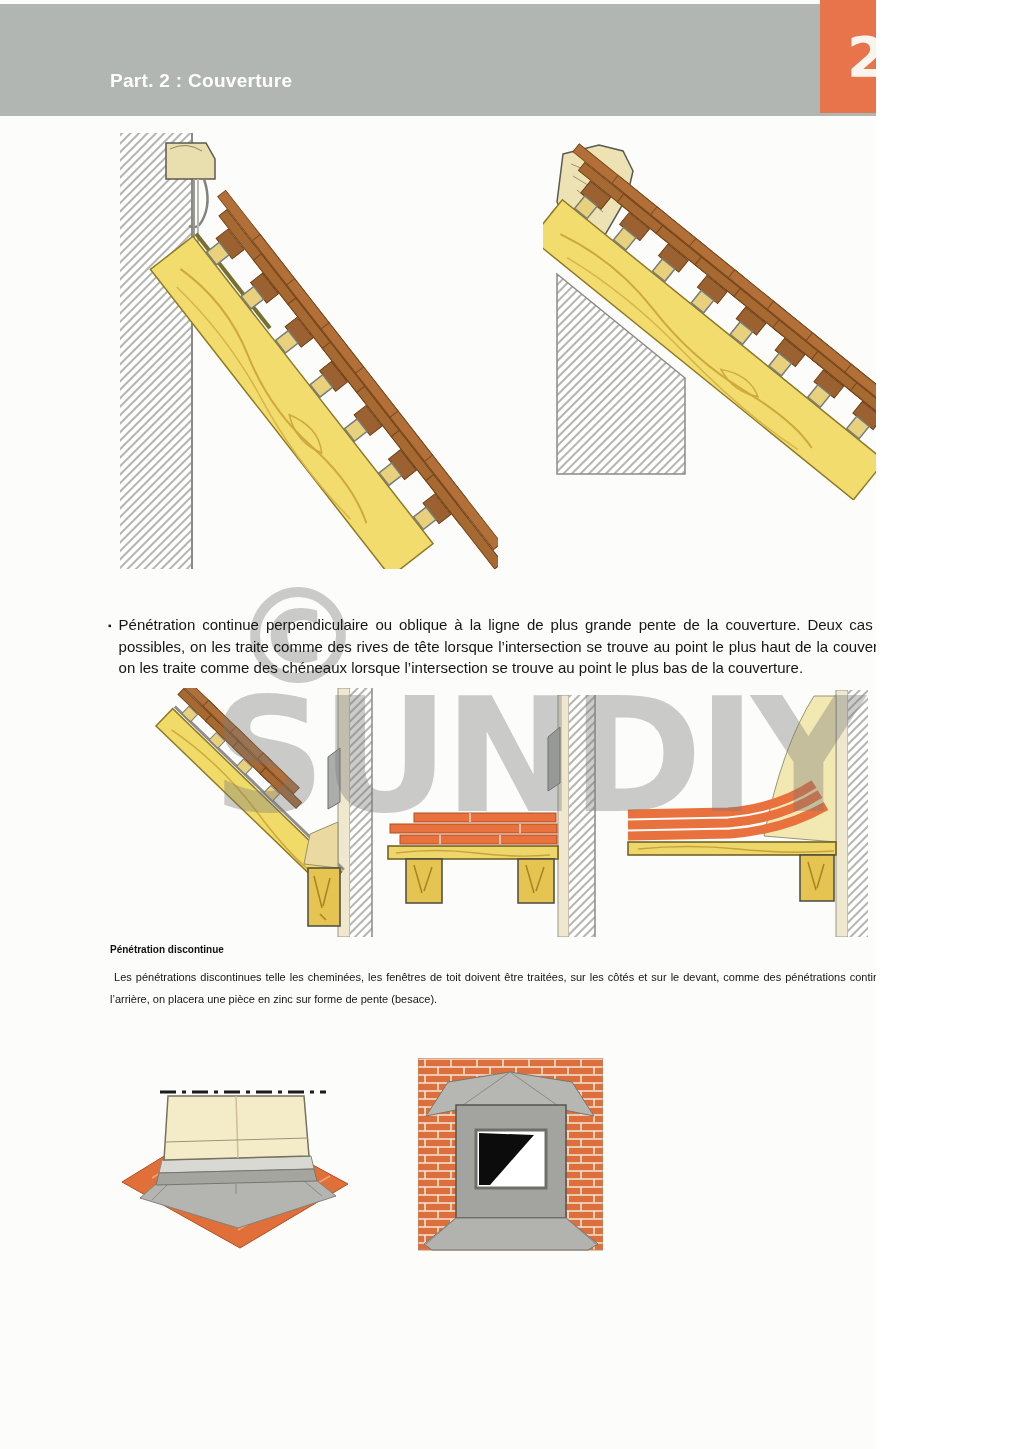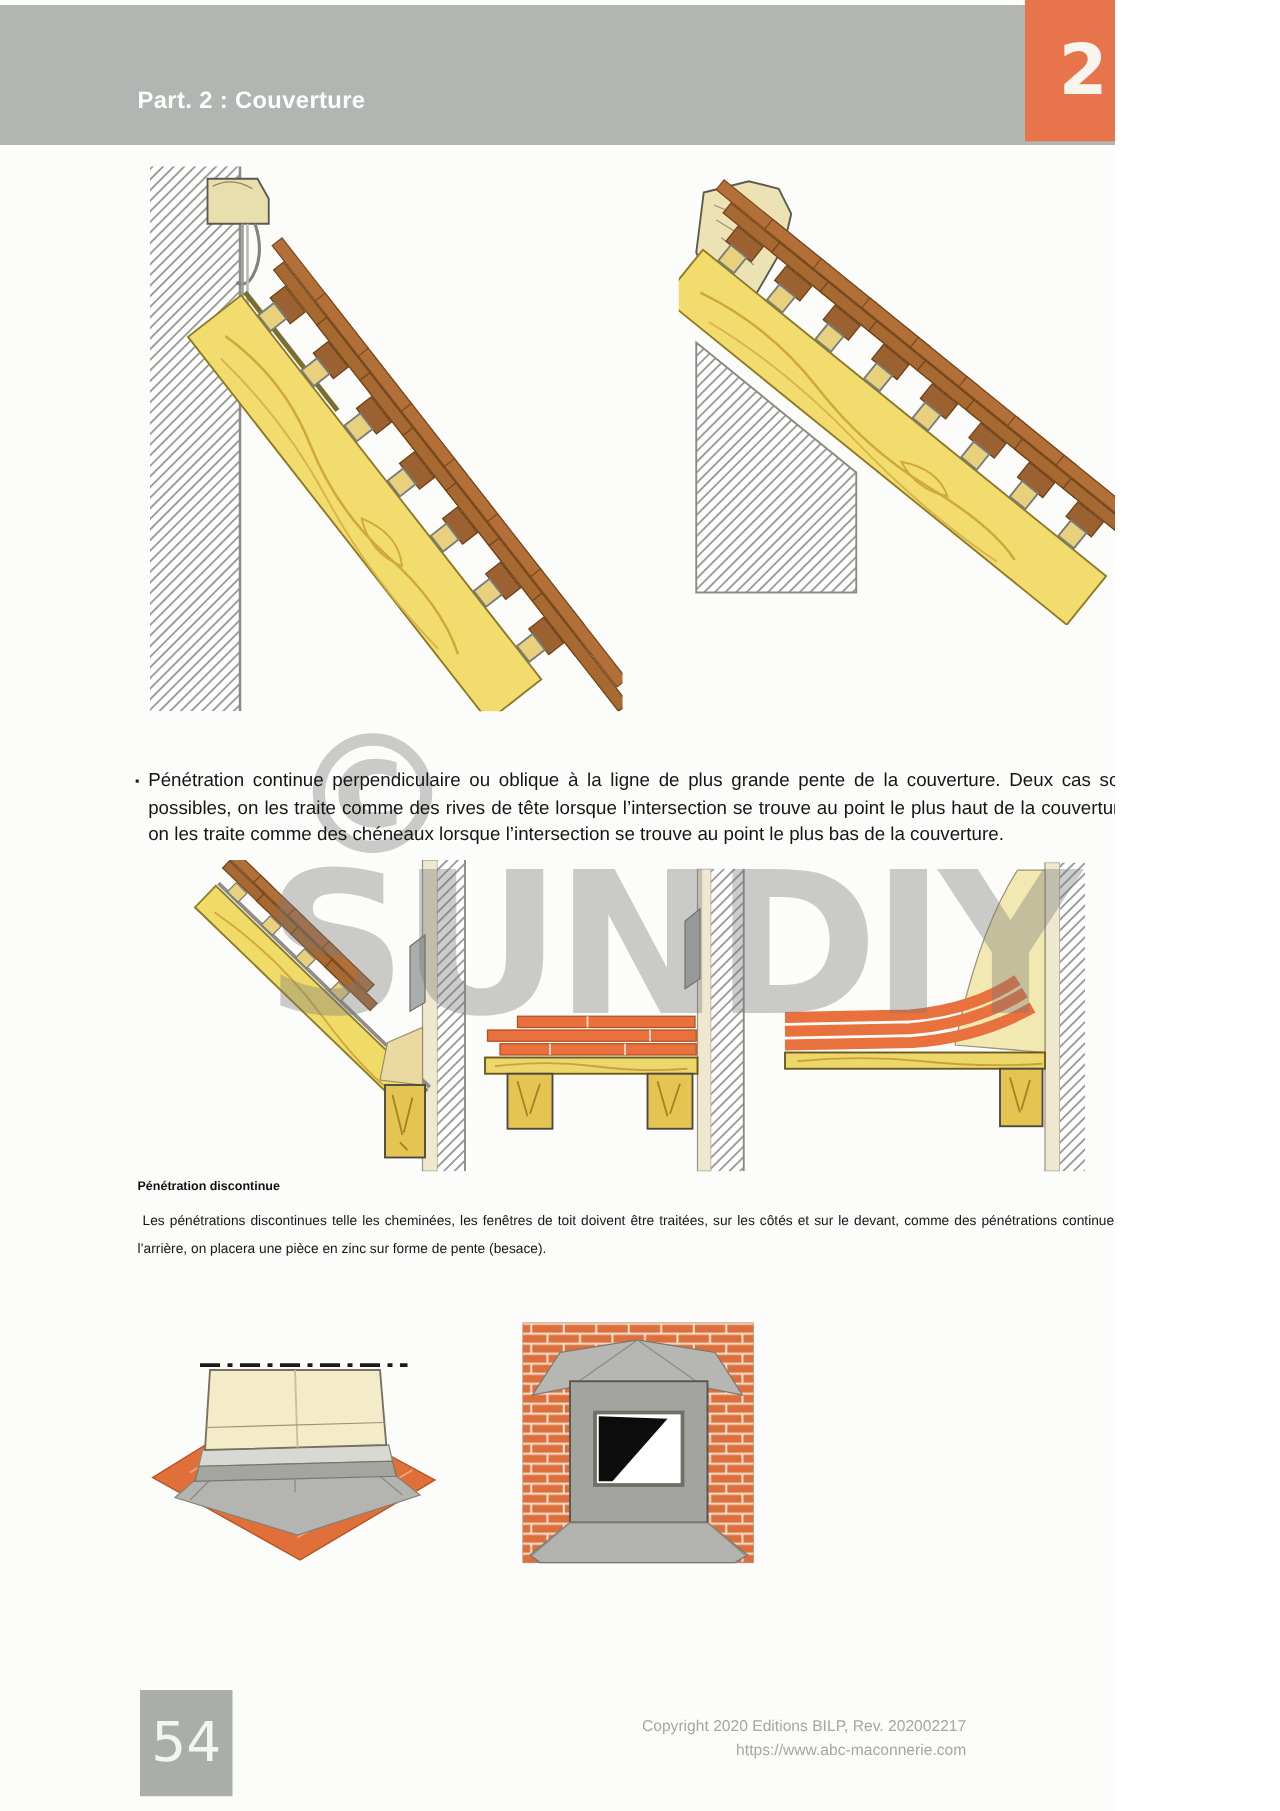--- a/index.html
+++ b/index.html
@@ -1,18 +1,18 @@
 <!DOCTYPE html>
 <html><head>
 <meta charset="utf-8">
 <style>
   html,body{margin:0;padding:0;background:#ffffff;}
   .page{
     position:relative;width:876px;height:1449px;background:#fcfcfb;
-    font-family:"Liberation Sans",sans-serif;overflow:hidden;padding-left:16px;
+    font-family:"Liberation Sans",sans-serif;overflow:hidden;
   }
   
   .header-band{position:absolute;left:0;top:4px;width:1024px;height:112px;background:#b1b6b2;}
   .header-title{position:absolute;left:110px;top:70px;color:#ffffff;font-weight:bold;font-size:19px;letter-spacing:.3px;}
   .chapter-box{position:absolute;left:820px;top:0;width:93px;height:113px;background:#e7744b;display:flex;align-items:center;justify-content:center;}
   .chapter-num{color:#f8f4ee;font-size:56px;font-weight:bold;font-family:"DejaVu Sans",sans-serif;line-height:1;}
   
   .bullet-para{position:absolute;left:108px;top:614px;width:800px;display:flex;gap:7px;
     font-size:15px;line-height:21.5px;color:#151515;z-index:3;}
   .bullet-glyph{font-size:10px;line-height:21.5px;padding-top:1px;flex:0 0 auto;}
@@ -234,21 +234,14 @@
   <div class="wm wm-symbol">©</div>
   <div class="wm wm-text">SUNDIY</div>
 
   <div class="bullet-para">
     <span class="bullet-glyph">▪</span>
     <span class="bullet-text">Pénétration continue perpendiculaire ou oblique à la ligne de plus grande pente de la couverture. Deux cas sont possibles, on les traite comme des rives de tête lorsque l’intersection se trouve au point le plus haut de la couverture, on les traite comme des chéneaux lorsque l’intersection se trouve au point le plus bas de la couverture.</span>
   </div>
   <div class="section-heading">Pénétration discontinue</div>
   <div class="section-body"> Les pénétrations discontinues telle les cheminées, les fenêtres de toit doivent être traitées, sur les côtés et sur le devant, comme des pénétrations continues, à l’arrière, on placera une pièce en zinc sur forme de pente (besace).</div>
 
-  <div class="footer-box">
-    <span class="footer-num">54</span>
-  </div>
-  <div class="footer-copy">
-    <div>Copyright 2020 Editions BILP, Rev. 202002217</div>
-    <div class="url">https://www.abc-maconnerie.com</div>
-  </div>
 
 </div>
 
 </body></html>

